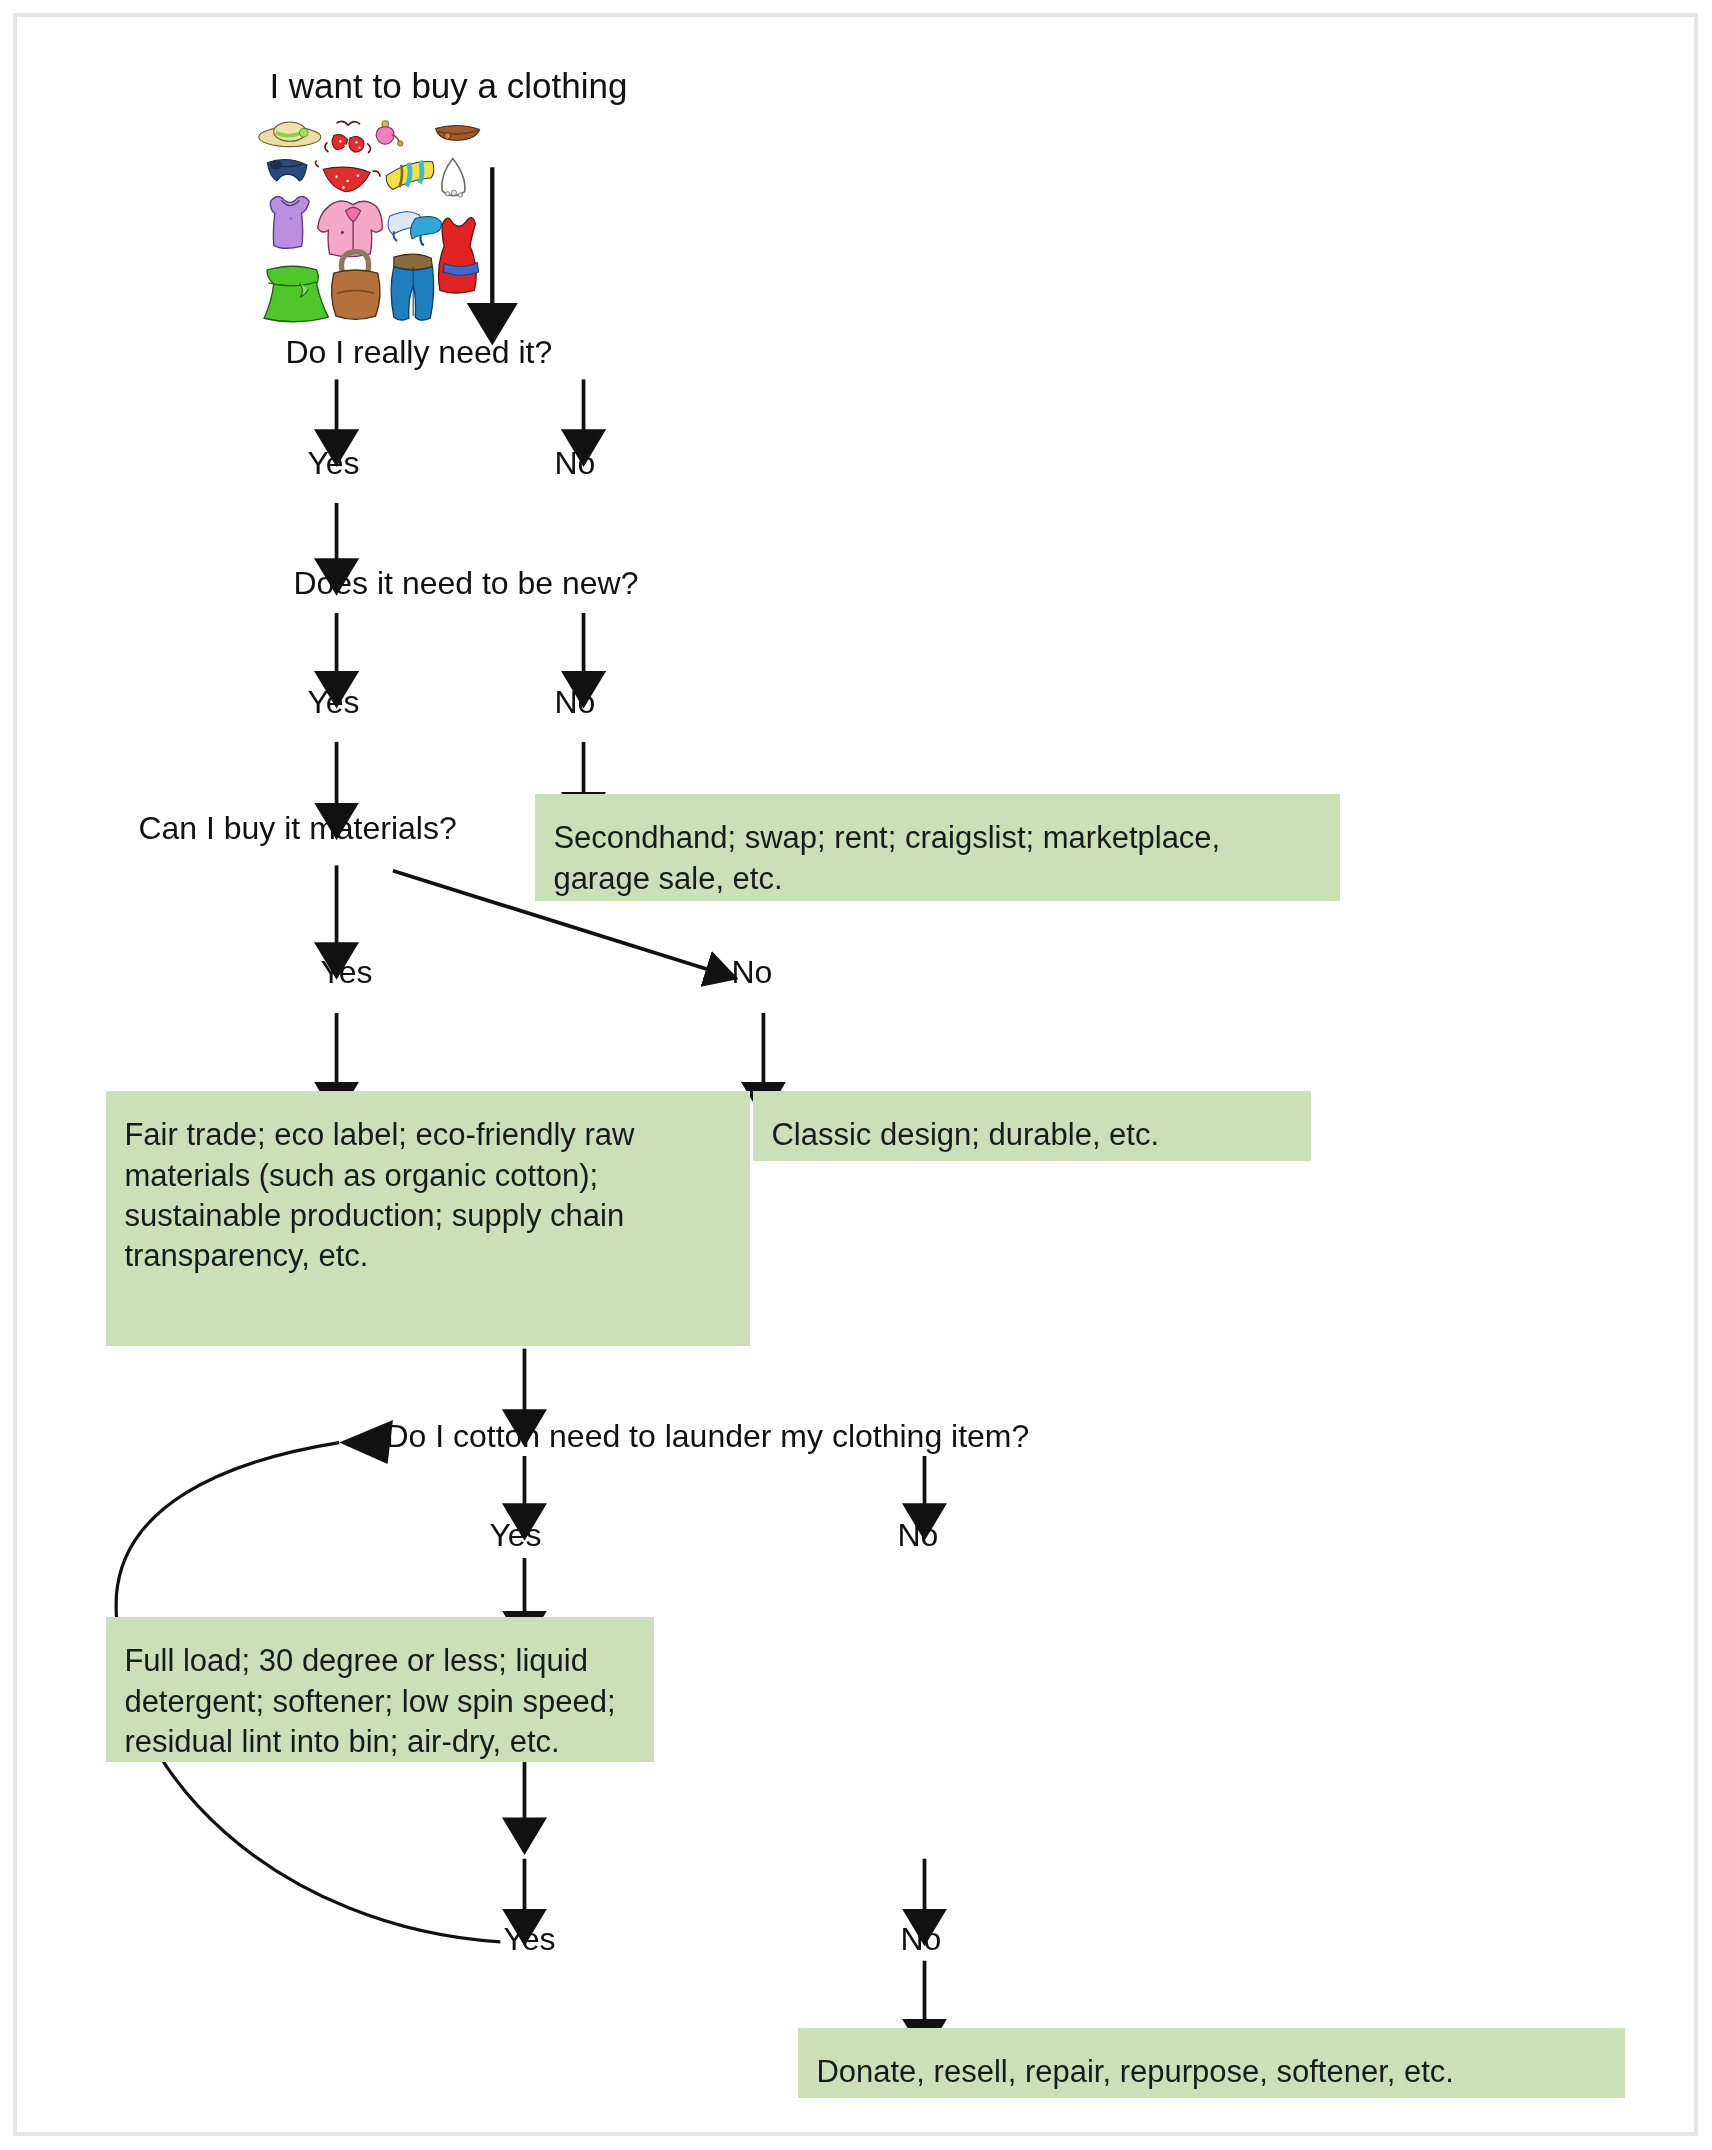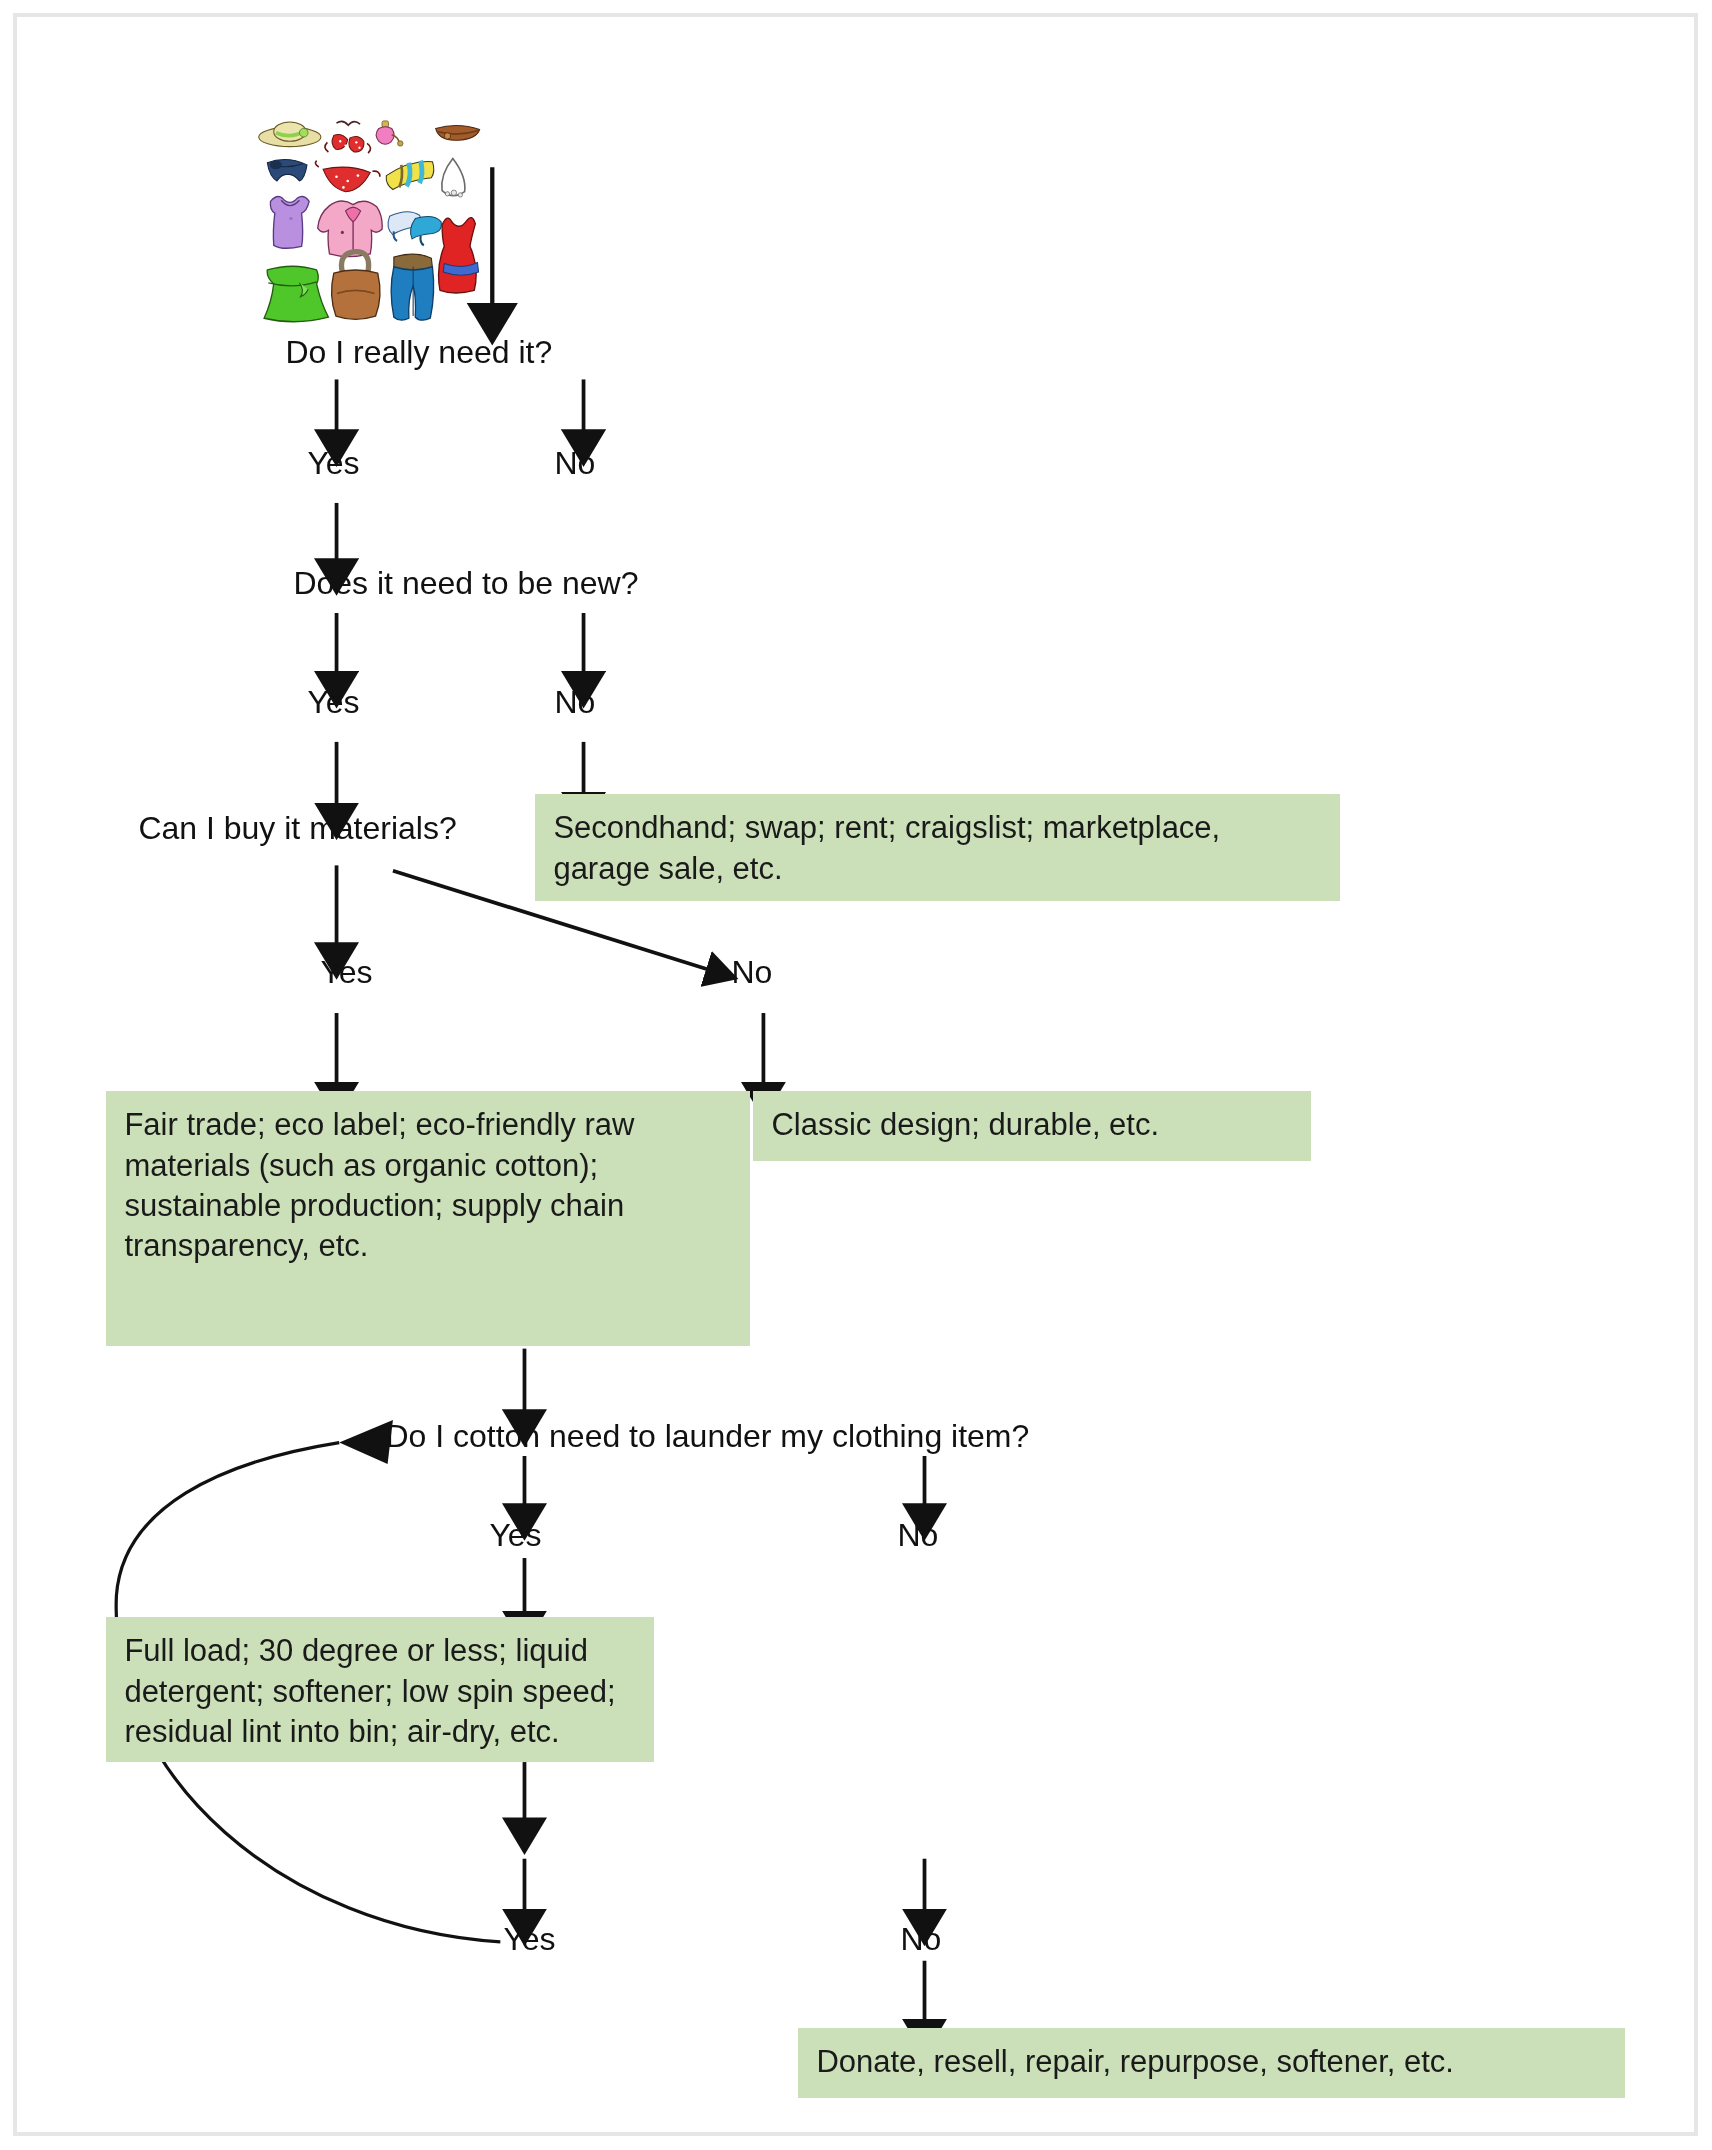--- a/index.html
+++ b/index.html
@@ -42,21 +42,21 @@
     font-family: "Liberation Sans", sans-serif;
   }
   .green-box {
     position: absolute;
     background: #cbe0b8;
     color: #1a1a1a;
     font-size: 31px;
     line-height: 1.30;
     font-family: "Liberation Sans", sans-serif;
     box-sizing: border-box;
-    padding: 14px 16px 14px 18px;
+    padding: 24px 16px 14px 18px;
   }
   svg.arrows {
     position: absolute;
     left: 0;
     top: 0;
     width: 1713px;
     height: 2151px;
     pointer-events: none;
   }
   
@@ -122,20 +122,21 @@
       <line x1="945" y1="3430" x2="945" y2="3530" stroke="#111111" stroke-width="7" marker-end="url(#ah)"></line>
 
       <line x1="1690" y1="3430" x2="1690" y2="3530" stroke="#111111" stroke-width="7" marker-end="url(#ah)"></line>
 
       <line x1="1690" y1="3620" x2="1690" y2="3735" stroke="#111111" stroke-width="7" marker-end="url(#ah)"></line>
 
       <path d="M 900 3585 C 500 3560, 170 3280, 185 2940 C 197 2775, 380 2690, 600 2655" fill="none" stroke="#111111" stroke-width="6"></path>
       <polygon points="600,2655 700,2613 690,2695" fill="#111111"></polygon>
     </svg>
 
+    <div class="node-text" style="left:252px; top:48px; font-size:35px;">I want to buy a clothing</div>
 
     <div id="clothes">
       <svg viewBox="0 0 470 400" xmlns="http://www.w3.org/2000/svg">
 
         <g>
           <ellipse cx="78" cy="48" rx="58" ry="18" fill="#e8dfa6" stroke="#6b5a22" stroke-width="2"></ellipse>
           <ellipse cx="78" cy="38" rx="30" ry="18" fill="#ece4ad" stroke="#6b5a22" stroke-width="2"></ellipse>
           <path d="M52 40 q26 12 52 -2" stroke="#8fd14f" stroke-width="7" fill="none"></path>
           <circle cx="104" cy="40" r="8" fill="#a4dd5e" stroke="#4f7a1f" stroke-width="1.5"></circle>
         </g>

